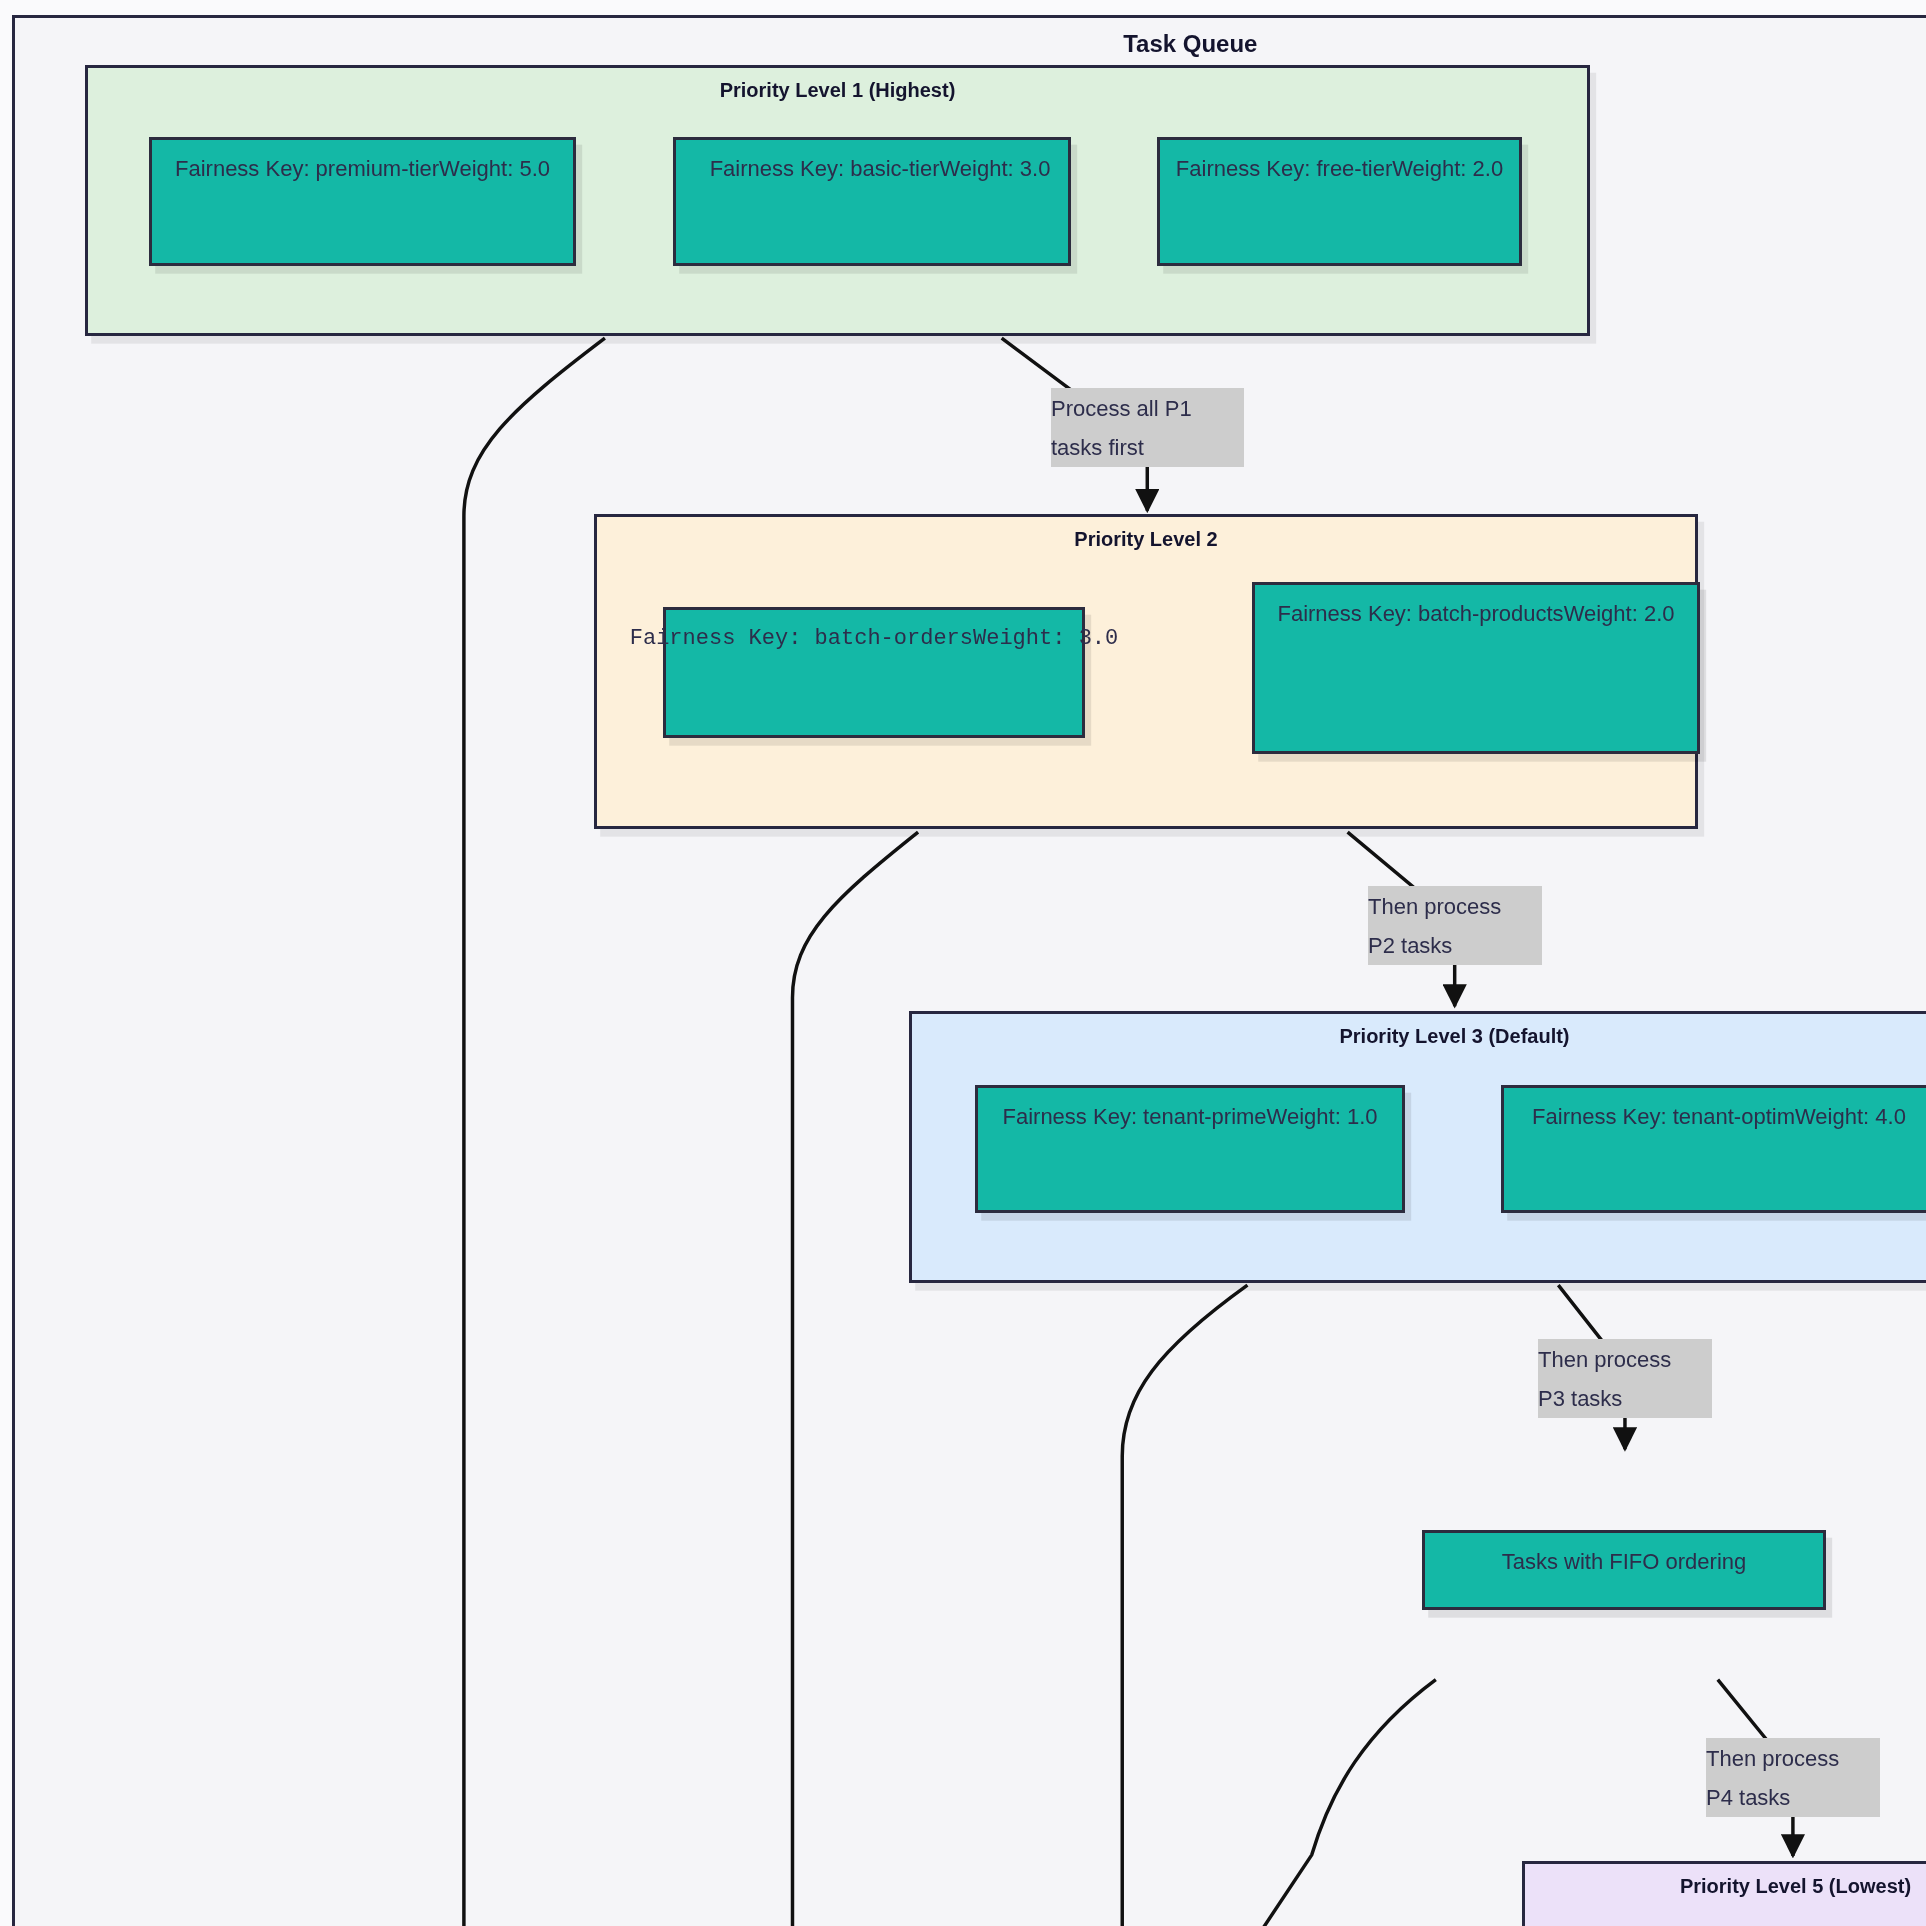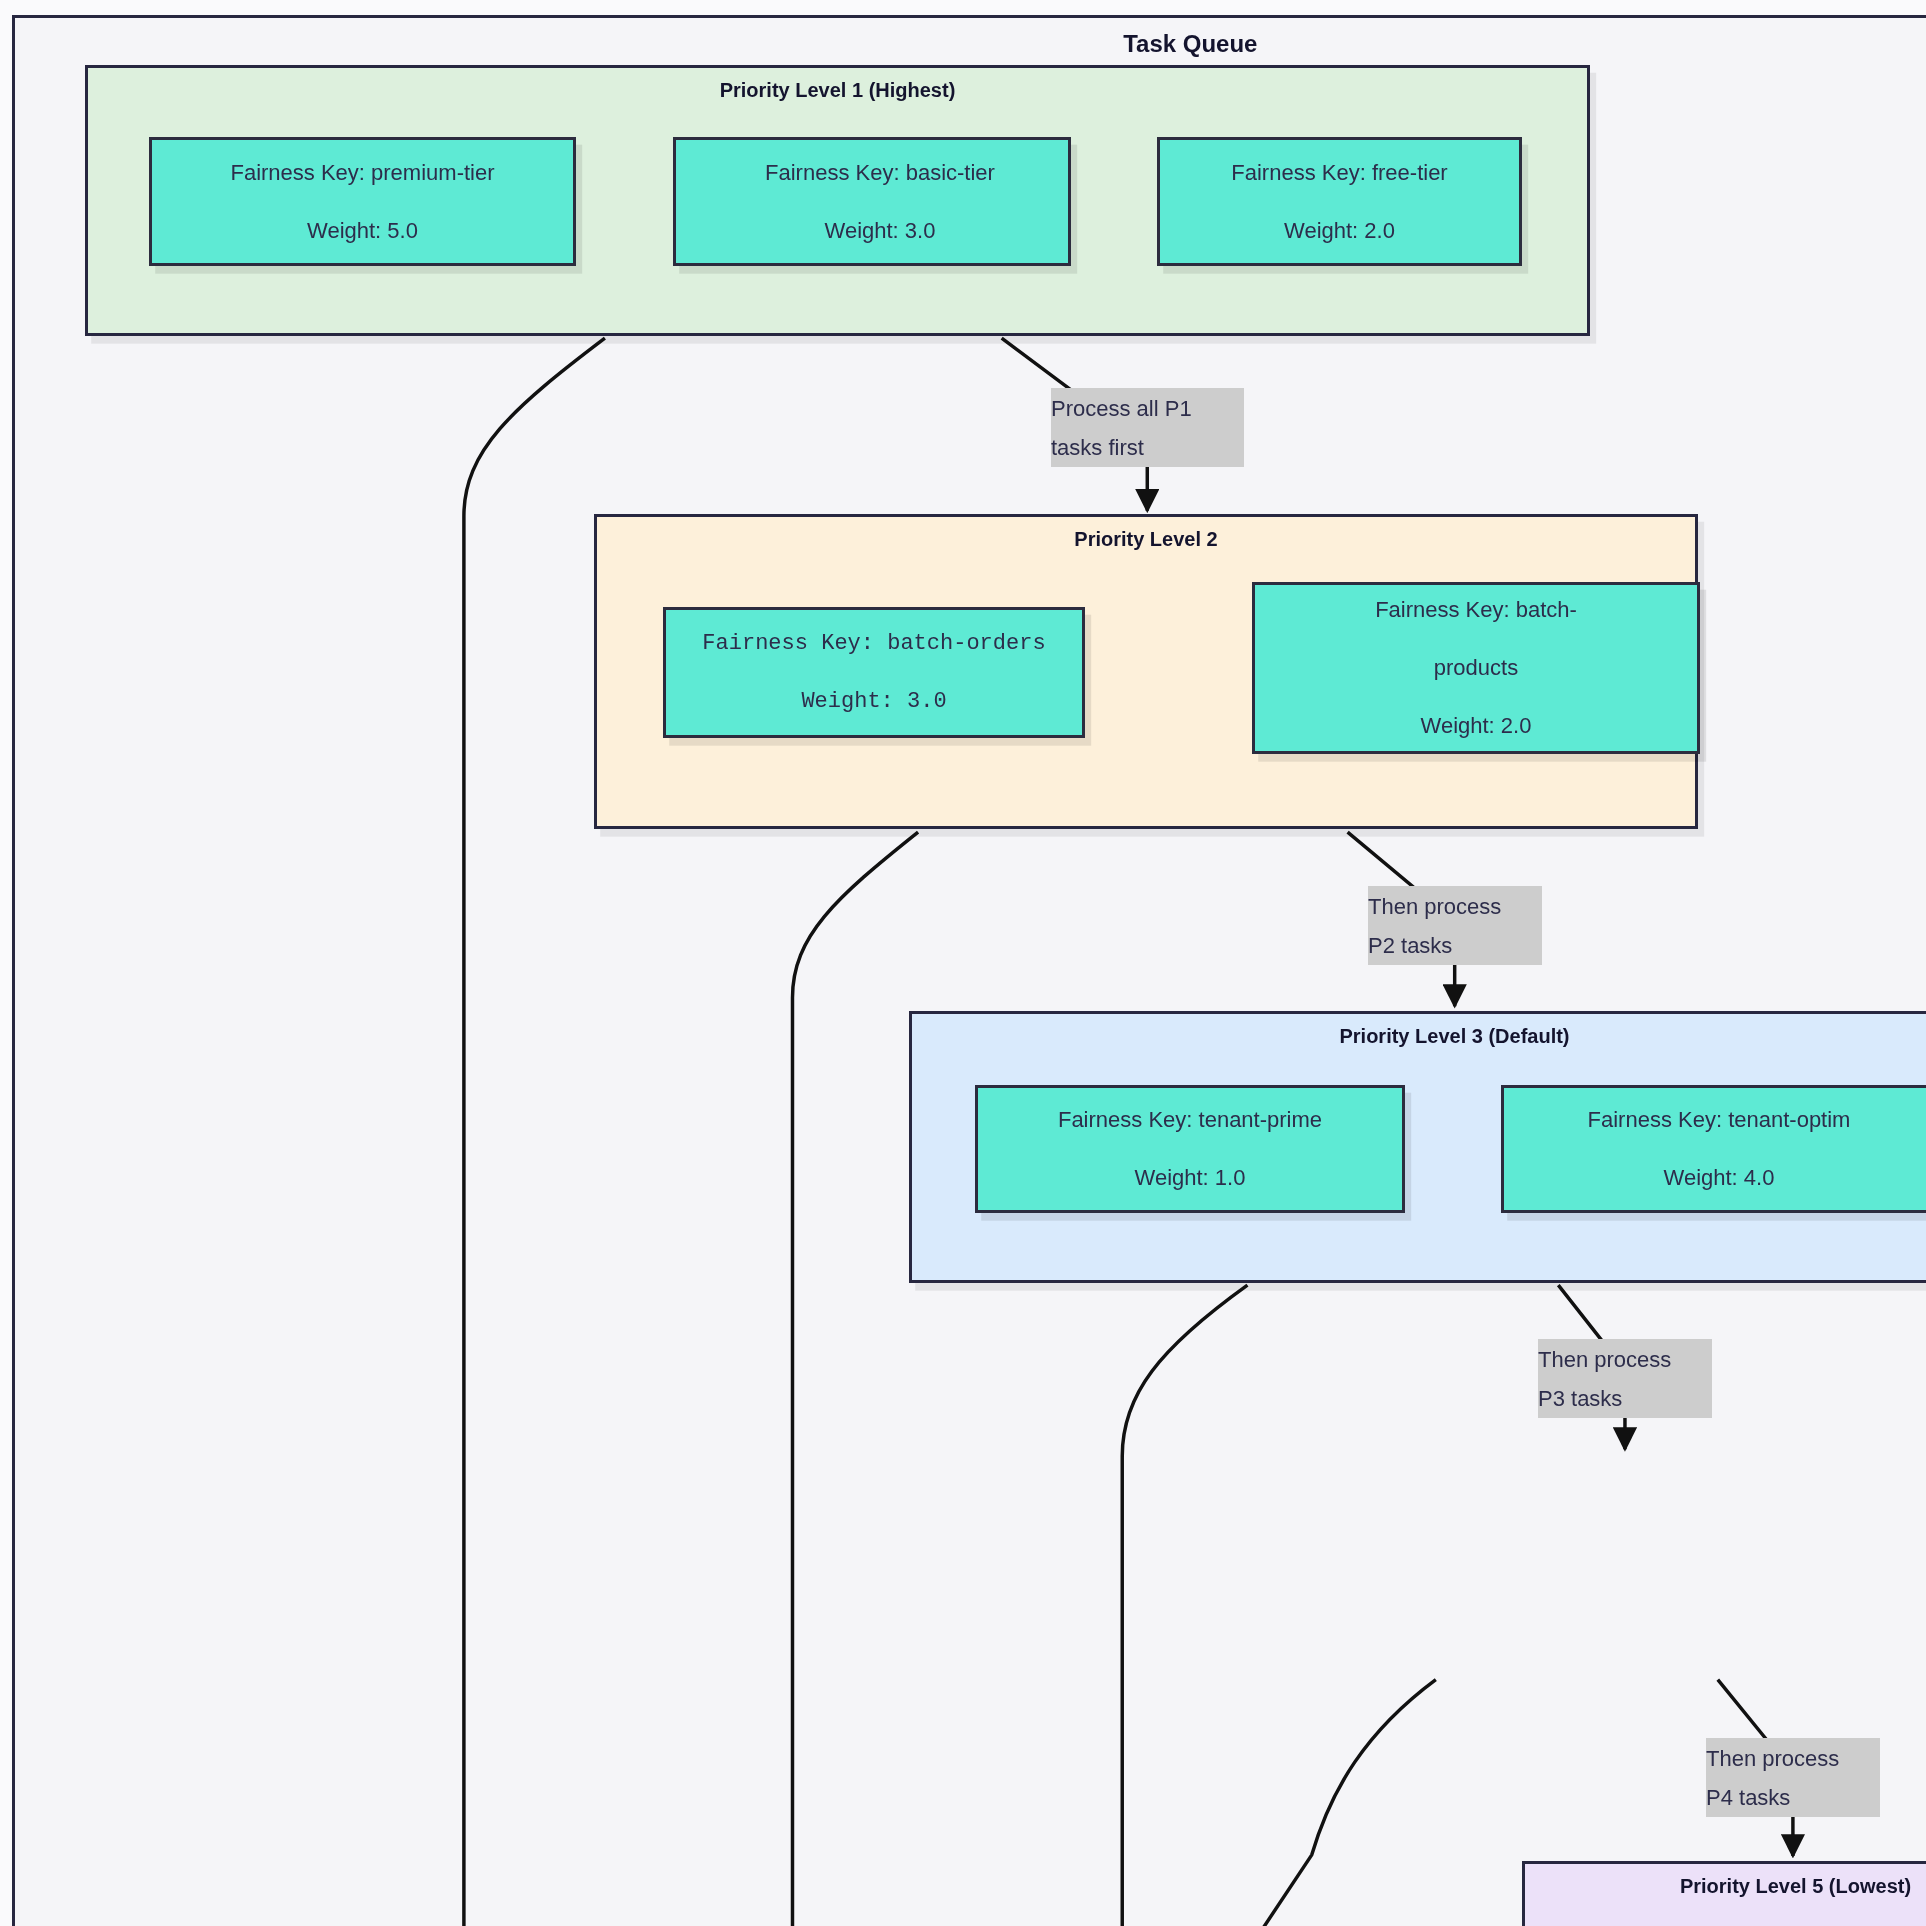--- a/index.html
+++ b/index.html
@@ -27,25 +27,25 @@
     border:3.9px solid #272740;
     box-shadow:6.2px 7.7px 0 rgba(0,0,0,0.07);
   }
   .cluster-label{
     position:absolute;left:0;right:0;top:10.8px;
     text-align:center;
     font-size:20px;font-weight:700;color:#14142e;
   }
   .node{
     position:absolute;
-    background:#5eead4;
+    background:#14b8a6;
     border:3.9px solid #2c2c3e;
     box-shadow:6.2px 7.7px 0 rgba(0,0,0,0.09);
-    display:flex;flex-direction:column;
-    align-items:center;justify-content:center;
+    display:flex;flex-direction:row;
+    align-items:flex-start;justify-content:center;
     text-align:center;
   }
   .node .tline{
     display:block;
     font-size:22px;font-weight:500;color:#2d2d4b;
     line-height:58px;white-space:nowrap;
   }
   .edge-label{
     position:absolute;
     background:#cdcdcd;
@@ -104,20 +104,23 @@
   </div>
   <div class="node" style="left:975px;top:1085px;width:424px;height:122px;">
     <span class="tline">Fairness Key: tenant-prime</span>
     <span class="tline">Weight: 1.0</span>
   </div>
   <div class="node" style="left:1501px;top:1085px;width:430px;height:122px;">
     <span class="tline">Fairness Key: tenant-optim</span>
     <span class="tline">Weight: 4.0</span>
   </div>
 
+  <div class="node" style="left:1422px;top:1530px;width:398px;height:74px;">
+    <span class="tline">Tasks with FIFO ordering</span>
+  </div>
 
   <div class="cluster" style="left: 1522px; top: 1861px; width: 541px; height: 214px; background-color: rgb(236, 225, 249);">
     <div class="cluster-label">Priority Level 5 (Lowest)</div>
   </div>
 
   <svg class="edges" width="2377" height="2398" viewBox="0 0 6170 6225">
     <defs>
       <marker id="arrow" viewBox="0 0 10 10" refX="9" refY="5" markerWidth="7" markerHeight="7" orient="auto-start-reverse">
         <path d="M0,0 L10,5 L0,10 z" fill="#111111"></path>
       </marker>

